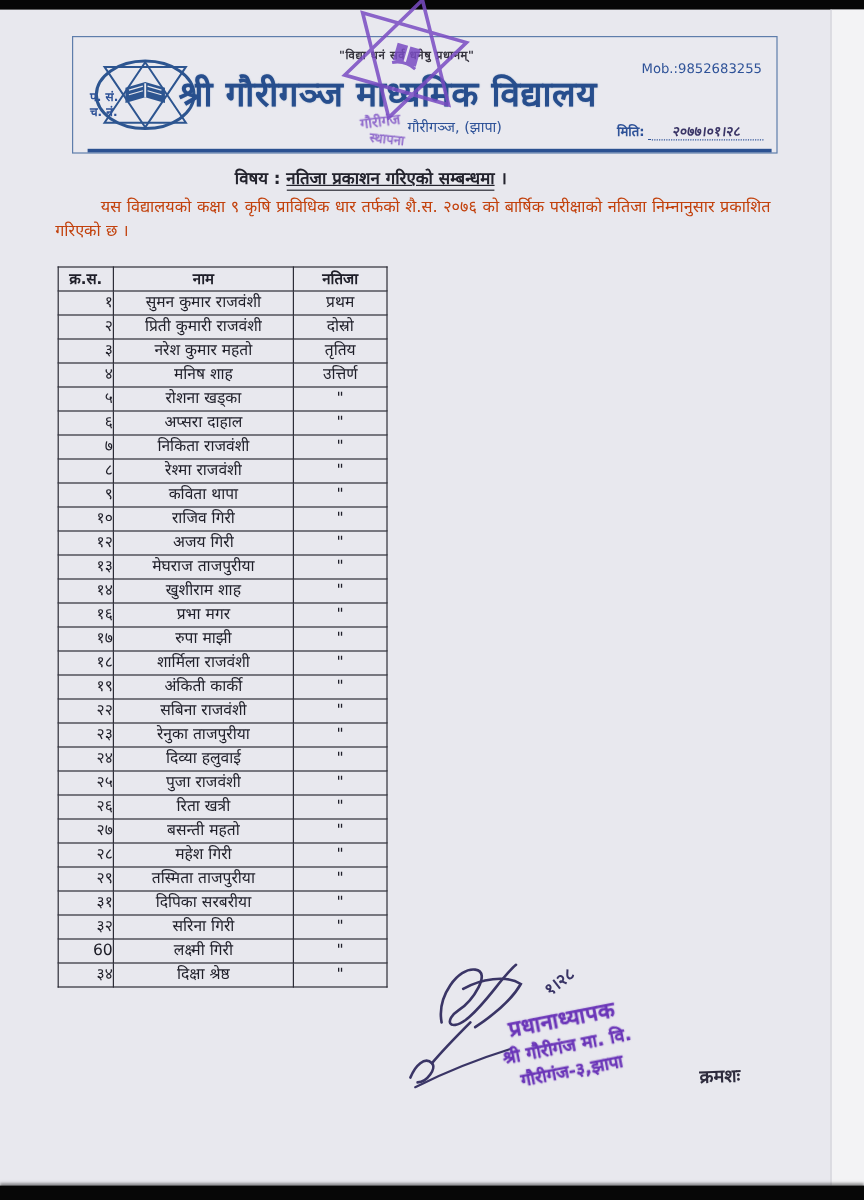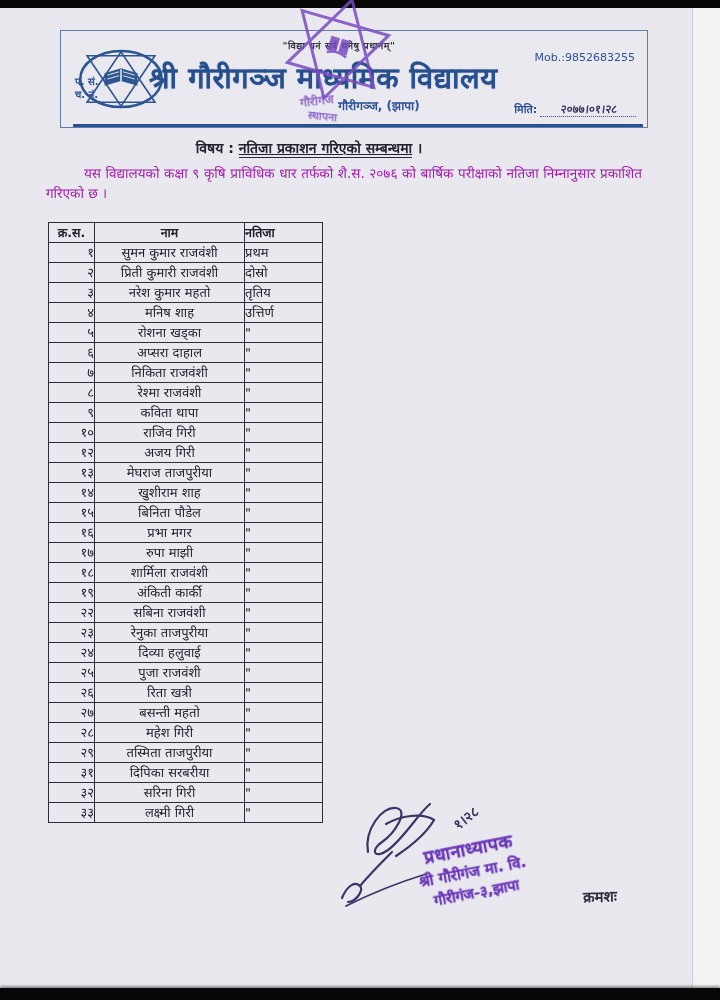--- a/index.html
+++ b/index.html
@@ -16,52 +16,52 @@
   
   #letterhead{position:absolute;left:60px;top:30px;width:586px;height:96px;
     border:1px solid #5e7dab;background:rgba(255,255,255,.06);}
   #motto{position:absolute;left:0;right:30px;top:8px;text-align:center;
     font-size:9.5px;font-weight:bold;color:#36343f;letter-spacing:.5px;}
   #mobile{position:absolute;right:12px;top:20px;font-size:11px;font-weight:normal;color:#2e5298;padding-left:13px;}
   #school-name{position:absolute;left:88px;right:6px;top:26px;text-align:left;
     font-size:29px;font-weight:bold;color:#274e8d;letter-spacing:.5px;
     text-shadow:0 0 1px rgba(39,78,141,.55);white-space:nowrap;}
   #location{position:absolute;left:80px;right:30px;top:66px;text-align:center;
-    font-size:12px;font-weight:bold;color:#2e5298;}
+    font-size:12px;font-weight:normal;color:#2e5298;}
   #refs{position:absolute;left:14px;top:44px;font-size:10px;font-weight:bold;
     color:#2e5298;line-height:13px;}
   #date-row{position:absolute;right:10px;top:70px;font-size:11px;font-weight:bold;color:#2e5298;}
   #date-value{display:inline-block;min-width:96px;border-bottom:1.5px dotted #2e5298;
     text-align:center;color:#3a3566;font-weight:bold;font-size:11.5px;transform:skewX(-6deg);}
   #thick-line{position:absolute;left:12px;right:4px;bottom:0;height:3.5px;background:#2b5191;}
   #logo{position:absolute;left:16px;top:17px;}
   
   #star-stamp{position:absolute;left:283px;top:-4px;transform:rotate(16deg);opacity:.85;}
   .round-stamp-text{position:absolute;color:#7a4cc3;font-weight:bold;
     filter:blur(.5px);opacity:.8;white-space:nowrap;}
   #round-stamp-1{left:300px;top:92px;font-size:12px;transform:rotate(-7deg);}
   #round-stamp-2{left:308px;top:108px;font-size:11px;transform:rotate(6deg);}
   
   #subject{position:absolute;left:48px;right:150px;top:138px;text-align:center;
     font-size:14px;font-weight:bold;color:#23232d;}
   #subject .u{border-bottom:1.6px solid #2a2a34;padding-bottom:1px;text-decoration:underline;}
   #body-text{position:absolute;left:46px;top:164px;width:596px;font-size:13.5px;
-    line-height:19.5px;text-align:justify;text-indent:38px;color:#a21caf;}
+    line-height:19.5px;text-align:justify;text-indent:38px;color:#c2410c;}
   
   #results-table{position:absolute;left:48px;top:222px;border-collapse:collapse;
     font-size:13px;color:#1f1f29;}
   #results-table th,#results-table td{border:1.7px solid #2d2d37;padding:0;
     height:20px;line-height:18px;box-sizing:border-box;}
   #results-table th{font-size:12.5px;font-weight:bold;}
   .col-sn{width:46px;margin-top:12px;}
   .col-name{width:150px;}
   .col-result{width:78px;}
   td.col-sn{text-align:right;padding-right:12px;}
   td.col-name{text-align:center;}
-  td.col-result,th.col-result{text-align:left;padding-left:4px;}
+  td.col-result,th.col-result{text-align:center;padding-left:4px;}
   th.col-sn,th.col-name{text-align:center;}
   
   #signature{position:absolute;left:330px;top:790px;}
   #signature-date{position:absolute;left:452px;top:808px;font-size:14px;font-weight:bold;
     color:#3a3566;transform:rotate(-38deg);}
   #principal-stamp{position:absolute;left:362px;top:836px;width:220px;
     transform:rotate(-11deg);color:#6a35b8;text-align:center;
     text-shadow:0 0 1px rgba(106,53,184,.8);filter:blur(.25px);}
   #principal-stamp .l1{font-size:18px;font-weight:bold;letter-spacing:.5px;}
   #principal-stamp .l2{font-size:15px;font-weight:bold;margin-top:1px;}
@@ -200,25 +200,20 @@
           <td class="col-name">मेघराज ताजपुरीया</td>
           <td class="col-result">"</td>
         </tr>
 
         <tr>
           <td class="col-sn">१४</td>
           <td class="col-name">खुशीराम शाह</td>
           <td class="col-result">"</td>
         </tr>
 
-        <tr>
-          <td class="col-sn">१५</td>
-          <td class="col-name">बिनिता पौडेल</td>
-          <td class="col-result">"</td>
-        </tr>
 
         <tr>
           <td class="col-sn">१६</td>
           <td class="col-name">प्रभा मगर</td>
           <td class="col-result">"</td>
         </tr>
 
         <tr>
           <td class="col-sn">१७</td>
           <td class="col-name">रुपा माझी</td>
@@ -294,25 +289,30 @@
           <td class="col-result">"</td>
         </tr>
 
         <tr>
           <td class="col-sn">३२</td>
           <td class="col-name">सरिना गिरी</td>
           <td class="col-result">"</td>
         </tr>
 
         <tr>
-          <td class="col-sn">३३</td>
+          <td class="col-sn">60</td>
           <td class="col-name">लक्ष्मी गिरी</td>
           <td class="col-result">"</td>
         </tr>
 
+        <tr>
+          <td class="col-sn">३४</td>
+          <td class="col-name">दिक्षा श्रेष्ठ</td>
+          <td class="col-result">"</td>
+        </tr>
       </tbody>
   </table>
 
   <svg id="signature" width="170" height="130" viewBox="0 0 170 130">
     <g fill="none" stroke="#3a3566" stroke-width="2.2" stroke-linecap="round">
       <path d="M38 62 C34 40 52 16 66 18 C80 20 64 44 52 52 C40 60 44 70 58 60 C74 48 88 24 100 14"></path>
       <path d="M56 34 C70 26 92 22 104 30 C96 44 78 58 66 66"></path>
       <path d="M30 96 C40 84 52 72 62 62"></path>
       <path d="M12 108 C16 98 24 90 30 96 C34 100 26 112 18 112"></path>
       <path d="M16 116 C40 104 70 92 96 84" stroke-width="1.8"></path>

